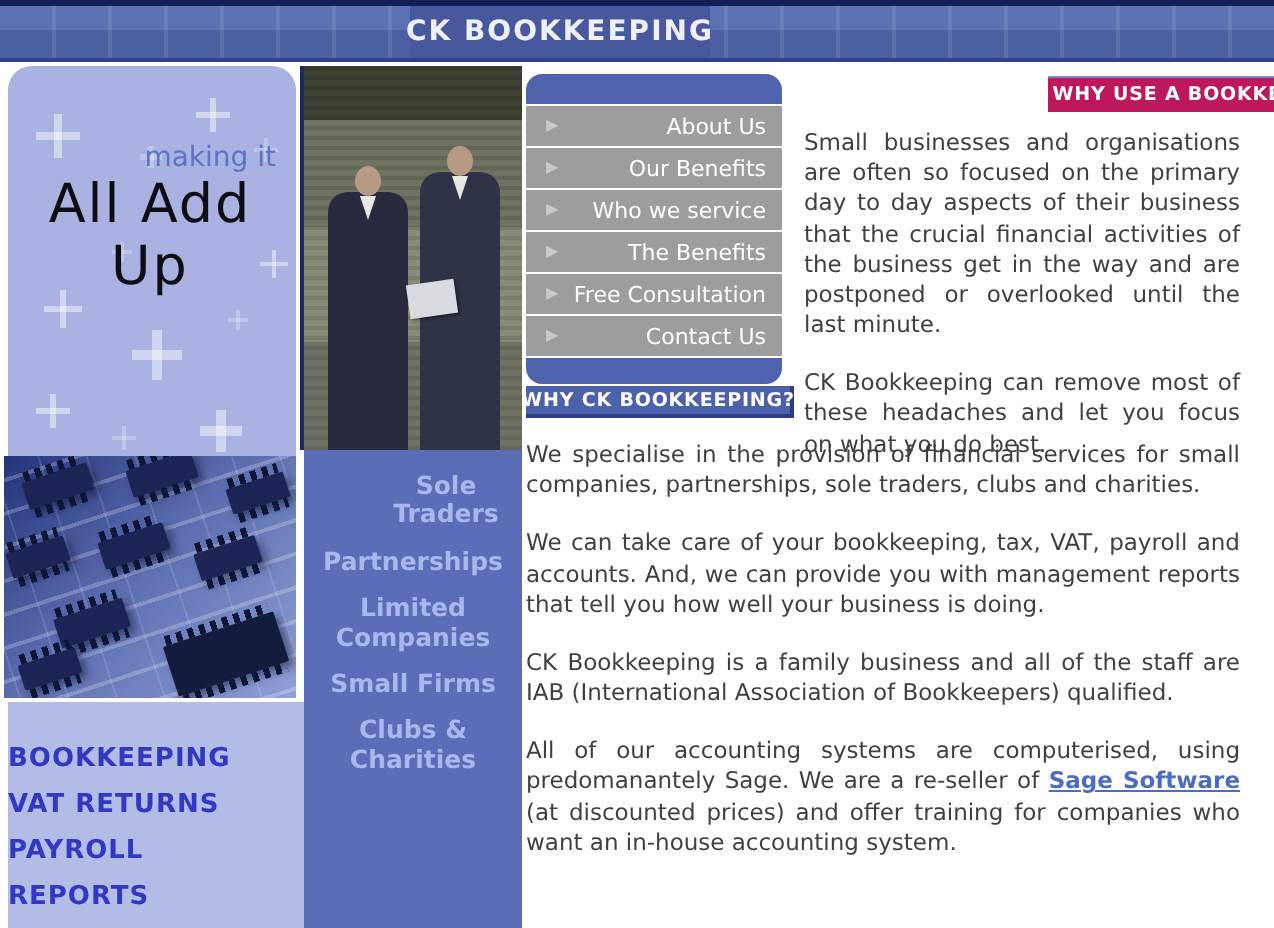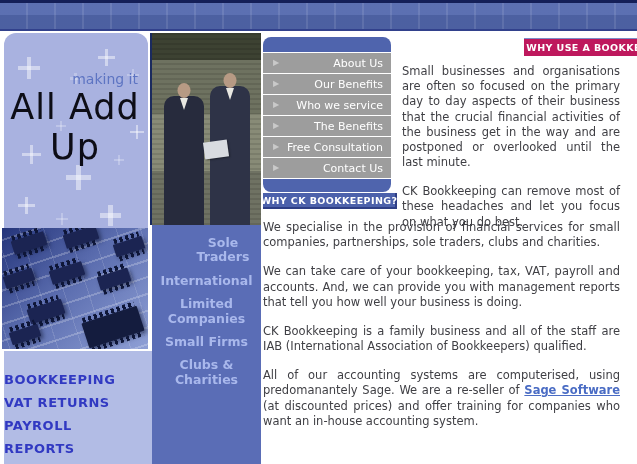--- a/index.html
+++ b/index.html
@@ -15,21 +15,21 @@
     display:flex;align-items:center;justify-content:center;}
   .title-block span{color:#eef1fa;font-weight:bold;font-size:14px;letter-spacing:1px;white-space:nowrap;}
   
   .panel-tagline{position:absolute;left:4px;top:33px;width:144px;height:232px;background:#a9b2e0;overflow:hidden;border-radius:12px;}
   .plus{position:absolute;}
   .plus::before,.plus::after{content:"";position:absolute;background:rgba(255,255,255,.45);}
   .plus::before{left:0;top:40%;width:100%;height:20%;}
   .plus::after{top:0;left:40%;height:100%;width:20%;}
   .plus.dim::before,.plus.dim::after{background:rgba(255,255,255,.25);}
   .tag1{position:absolute;right:10px;top:38px;color:#5d74c2;font-size:14px;}
-  .tag2{position:absolute;left:0;right:2px;top:54px;color:#0d0d16;font-size:35px;text-align:center;
+  .tag2{position:absolute;left:0;right:2px;top:54px;color:#0d0d16;font-size:27px;text-align:center;
         letter-spacing:1px;}
   .panel-circuit{position:absolute;left:2px;top:228px;width:146px;height:121px;overflow:hidden;
     background:linear-gradient(135deg,#24347a 0%,#5a6cae 45%,#8fa0d6 100%);}
   .trace{position:absolute;inset:-30px;transform:rotate(-18deg);
     background:repeating-linear-gradient(0deg,transparent 0 14px,rgba(255,255,255,.22) 14px 16px),
                repeating-linear-gradient(90deg,transparent 0 22px,rgba(255,255,255,.12) 22px 23px);}
   .chip{position:absolute;background:#1b2452;transform:rotate(-18deg);border-radius:1px;
     box-shadow:2px 3px 4px rgba(10,15,40,.5);}
   .chip::before,.chip::after{content:"";position:absolute;left:2px;right:2px;height:5px;
     background:repeating-linear-gradient(90deg,#0e1638 0 3px,transparent 3px 6px);}
@@ -79,20 +79,23 @@
   .content p{margin:0 0 14px 0;}
   a.body-link{color:#4a6cc4;font-weight:bold;text-decoration:underline;cursor:pointer;}
 </style>
 </head>
 <body>
 
 <div class="page">
 
   <div class="header">
     <div class="grid"></div>
+    <div class="title-block">
+      <span>CK BOOKKEEPING</span>
+    </div>
   </div>
 
   <div class="panel-tagline">
     <span class="plus" style="left:14px;top:24px;width:22px;height:22px;"></span>
     <span class="plus dim" style="left:66px;top:40px;width:11px;height:11px;"></span>
     <span class="plus" style="left:94px;top:16px;width:17px;height:17px;"></span>
     <span class="plus dim" style="left:123px;top:36px;width:12px;height:12px;"></span>
     <span class="plus dim" style="left:52px;top:88px;width:10px;height:10px;"></span>
     <span class="plus" style="left:126px;top:92px;width:14px;height:14px;"></span>
     <span class="plus" style="left:18px;top:112px;width:19px;height:19px;"></span>
@@ -134,21 +137,21 @@
     </div>
     <div class="man man2">
       <div class="head"></div>
       <div class="shirt"></div>
     </div>
     <div class="paper"></div>
   </div>
 
   <div class="panel-clients">
     <div class="client-item">Sole Traders</div>
-    <div class="client-item">International</div>
+    <div class="client-item">Partnerships</div>
     <div class="client-item">Limited Companies</div>
     <div class="client-item">Small Firms</div>
     <div class="client-item">Clubs &amp; Charities</div>
   </div>
 
   <div class="badge badge-why-use">WHY USE A BOOKKEEPER?</div>
 
   <div class="nav">
     <div class="nav-cap-top"></div>
     <div class="nav-btn">

